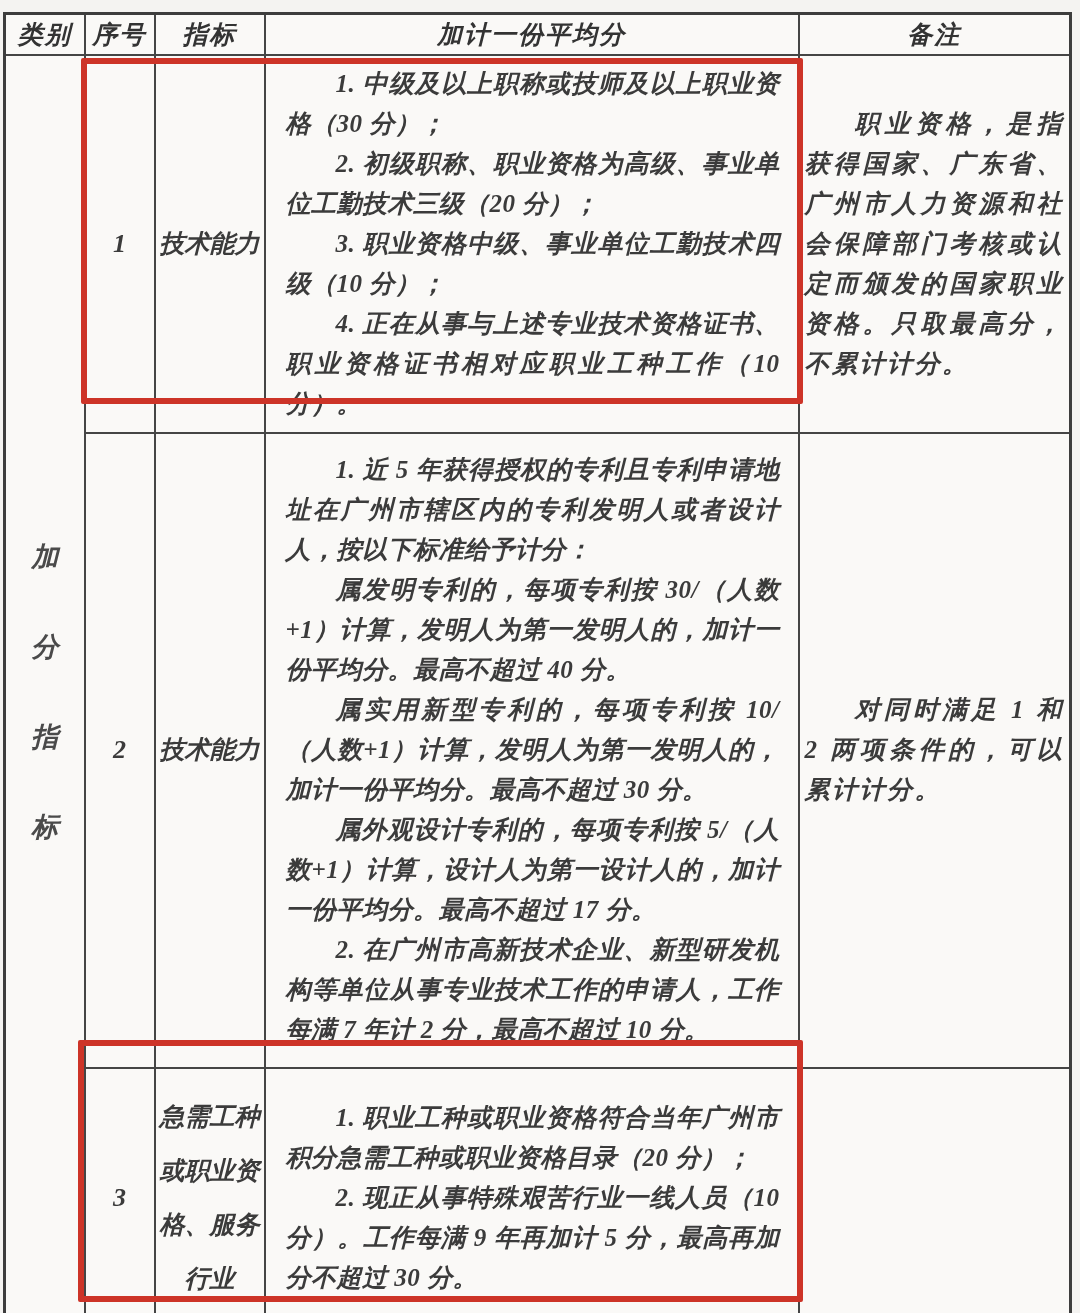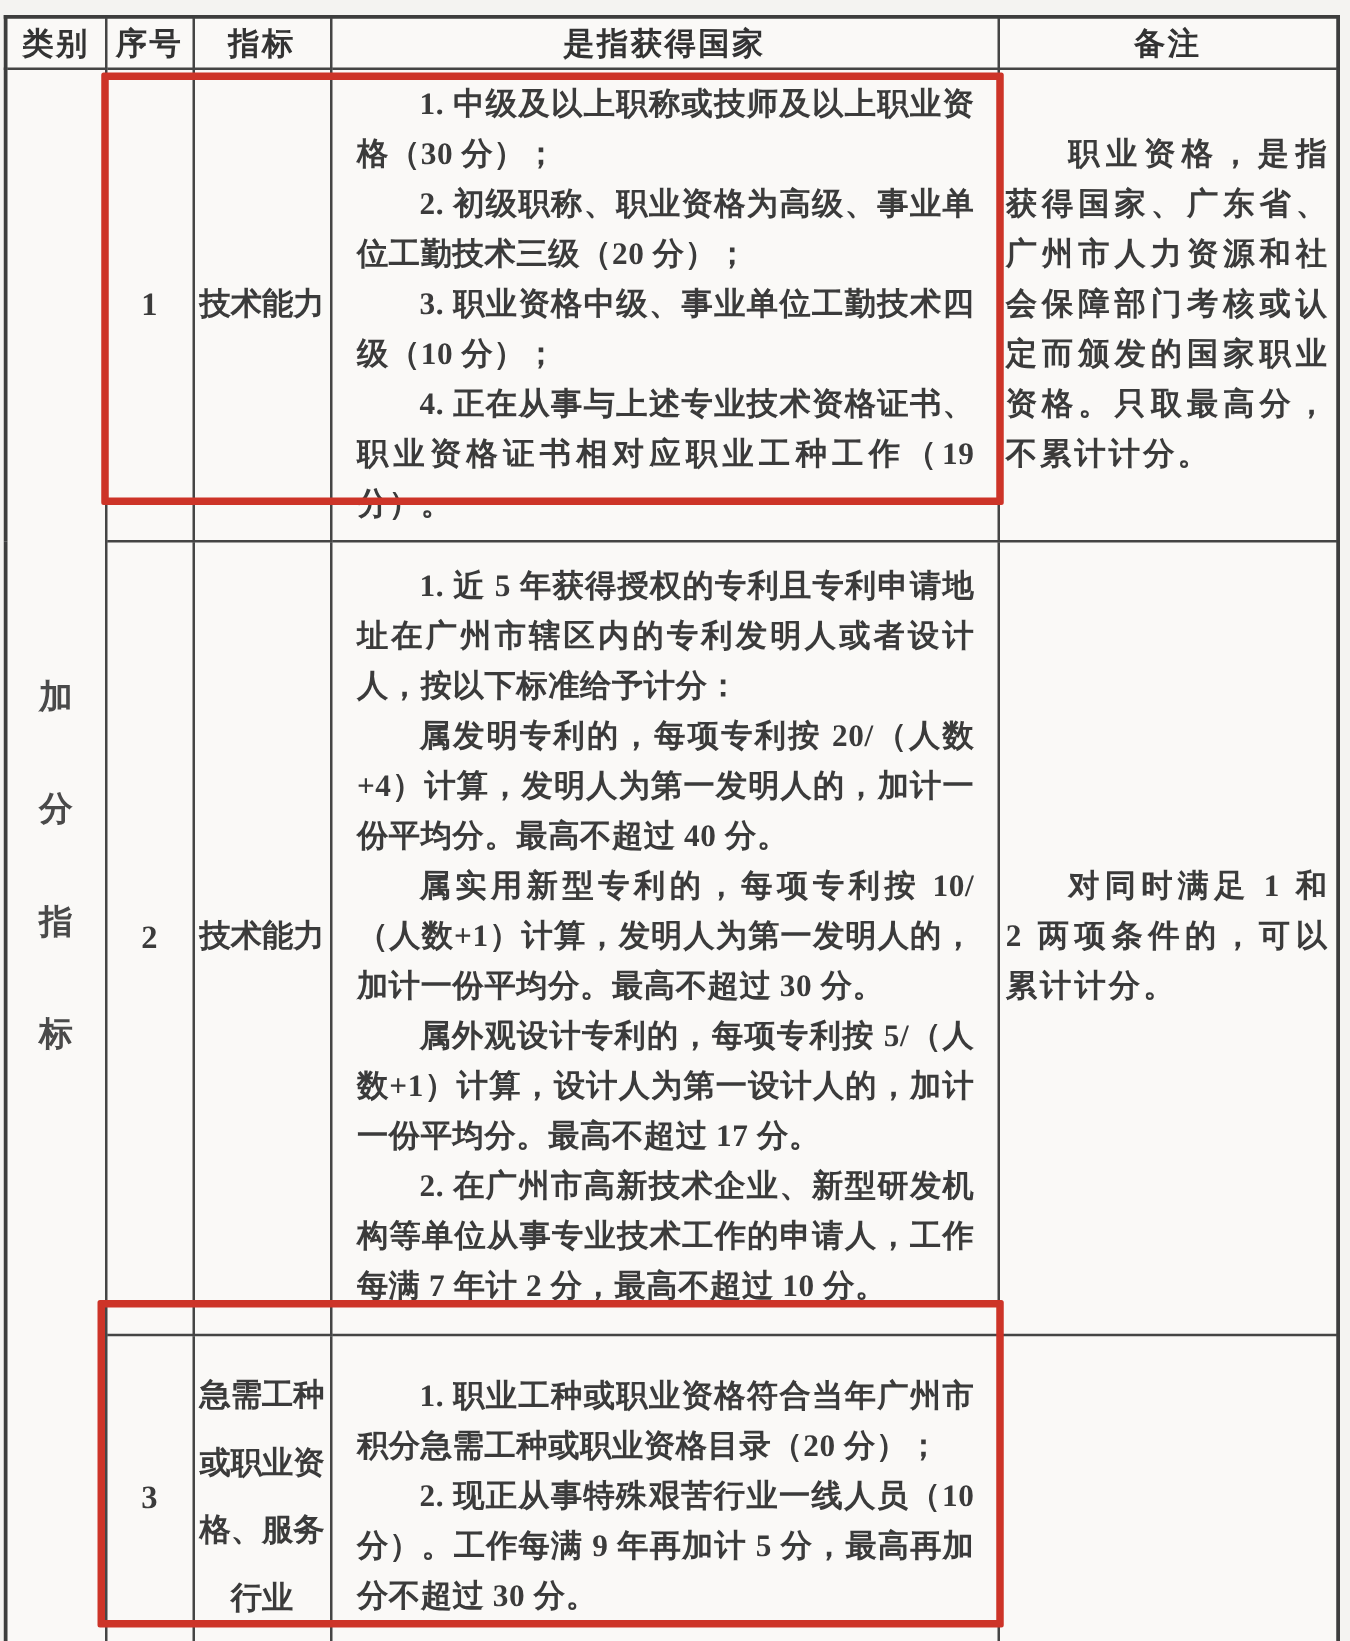--- a/index.html
+++ b/index.html
@@ -5,21 +5,21 @@
   * { margin: 0; padding: 0; box-sizing: border-box; }
   html, body {
     width: 1080px; height: 1313px;
     background: #f4f3f1;
     font-family: "Liberation Serif", "DejaVu Serif", serif;
     color: #3b3b3b;
     overflow: hidden;
   }
   .scan-wrap {
     position: relative;
-    width: 1080px; height: 1313px;
+    width: 1080px; height: 1313px; font-style: italic;
   }
   table.score-table {
     position: absolute;
     left: 3px; top: 12px;
     width: 1066px;
     border-collapse: collapse;
     table-layout: fixed;
     background: #faf9f7;
   }
   table.score-table th,
@@ -107,52 +107,52 @@
       <col style="width:70px">
       <col style="width:110px">
       <col style="width:534px">
       <col style="width:272px">
     </colgroup>
     <thead>
       <tr class="header-row">
         <th>类别</th>
         <th>序号</th>
         <th>指标</th>
-        <th>是指获得国家</th>
+        <th>加计一份平均分</th>
         <th>备注</th>
       </tr>
     </thead>
     <tbody>
       <tr class="row-1">
         <td class="category-cell" rowspan="3">
           <div class="category-stack">
             <span>加</span>
             <span>分</span>
             <span>指</span>
             <span>标</span>
           </div>
         </td>
         <td class="num-cell">1</td>
         <td class="indicator-cell">技术能力</td>
         <td class="content-cell">
           <p>1. 中级及以上职称或技师及以上职业资格（30 分）；</p>
           <p>2. 初级职称、职业资格为高级、事业单位工勤技术三级（20 分）；</p>
           <p>3. 职业资格中级、事业单位工勤技术四级（10 分）；</p>
-          <p>4. 正在从事与上述专业技术资格证书、职业资格证书相对应职业工种工作（19 分）。</p>
+          <p>4. 正在从事与上述专业技术资格证书、职业资格证书相对应职业工种工作（10 分）。</p>
         </td>
         <td class="remark-cell">
           <p>职业资格，是指获得国家、广东省、广州市人力资源和社会保障部门考核或认定而颁发的国家职业资格。只取最高分，不累计计分。</p>
         </td>
       </tr>
       <tr class="row-2">
         <td class="num-cell">2</td>
         <td class="indicator-cell">技术能力</td>
         <td class="content-cell">
           <p>1. 近 5 年获得授权的专利且专利申请地址在广州市辖区内的专利发明人或者设计人，按以下标准给予计分：</p>
-          <p>属发明专利的，每项专利按 20/（人数+4）计算，发明人为第一发明人的，加计一份平均分。最高不超过 40 分。</p>
+          <p>属发明专利的，每项专利按 30/（人数+1）计算，发明人为第一发明人的，加计一份平均分。最高不超过 40 分。</p>
           <p>属实用新型专利的，每项专利按 10/（人数+1）计算，发明人为第一发明人的，加计一份平均分。最高不超过 30 分。</p>
           <p>属外观设计专利的，每项专利按 5/（人数+1）计算，设计人为第一设计人的，加计一份平均分。最高不超过 17 分。</p>
           <p>2. 在广州市高新技术企业、新型研发机构等单位从事专业技术工作的申请人，工作每满 7 年计 2 分，最高不超过 10 分。</p>
         </td>
         <td class="remark-cell">
           <p>对同时满足 1 和 2 两项条件的，可以累计计分。</p>
         </td>
       </tr>
       <tr class="row-3">
         <td class="num-cell">3</td>

